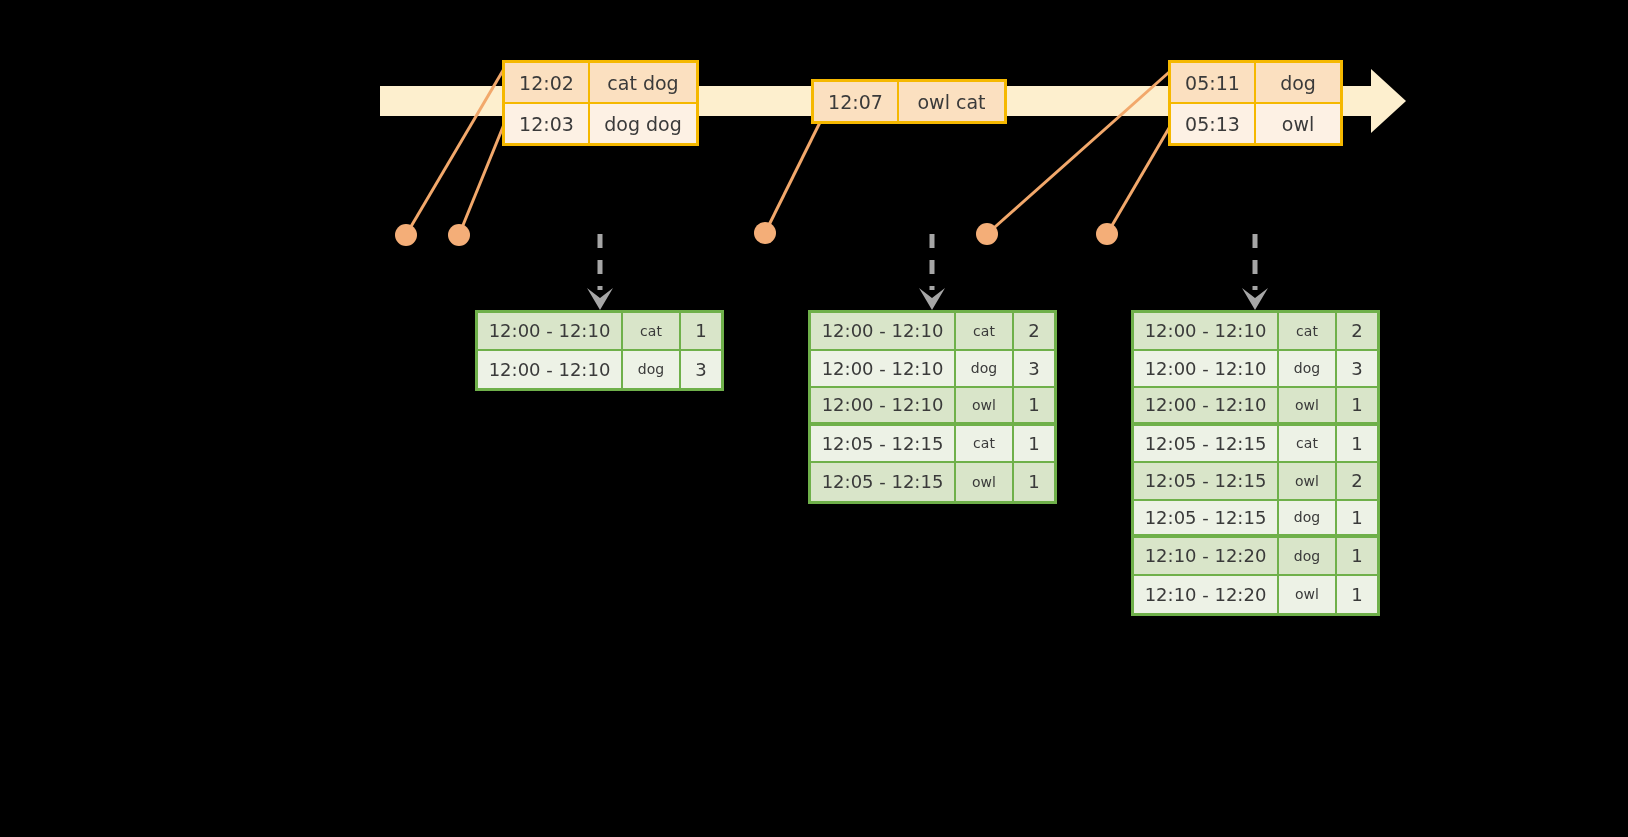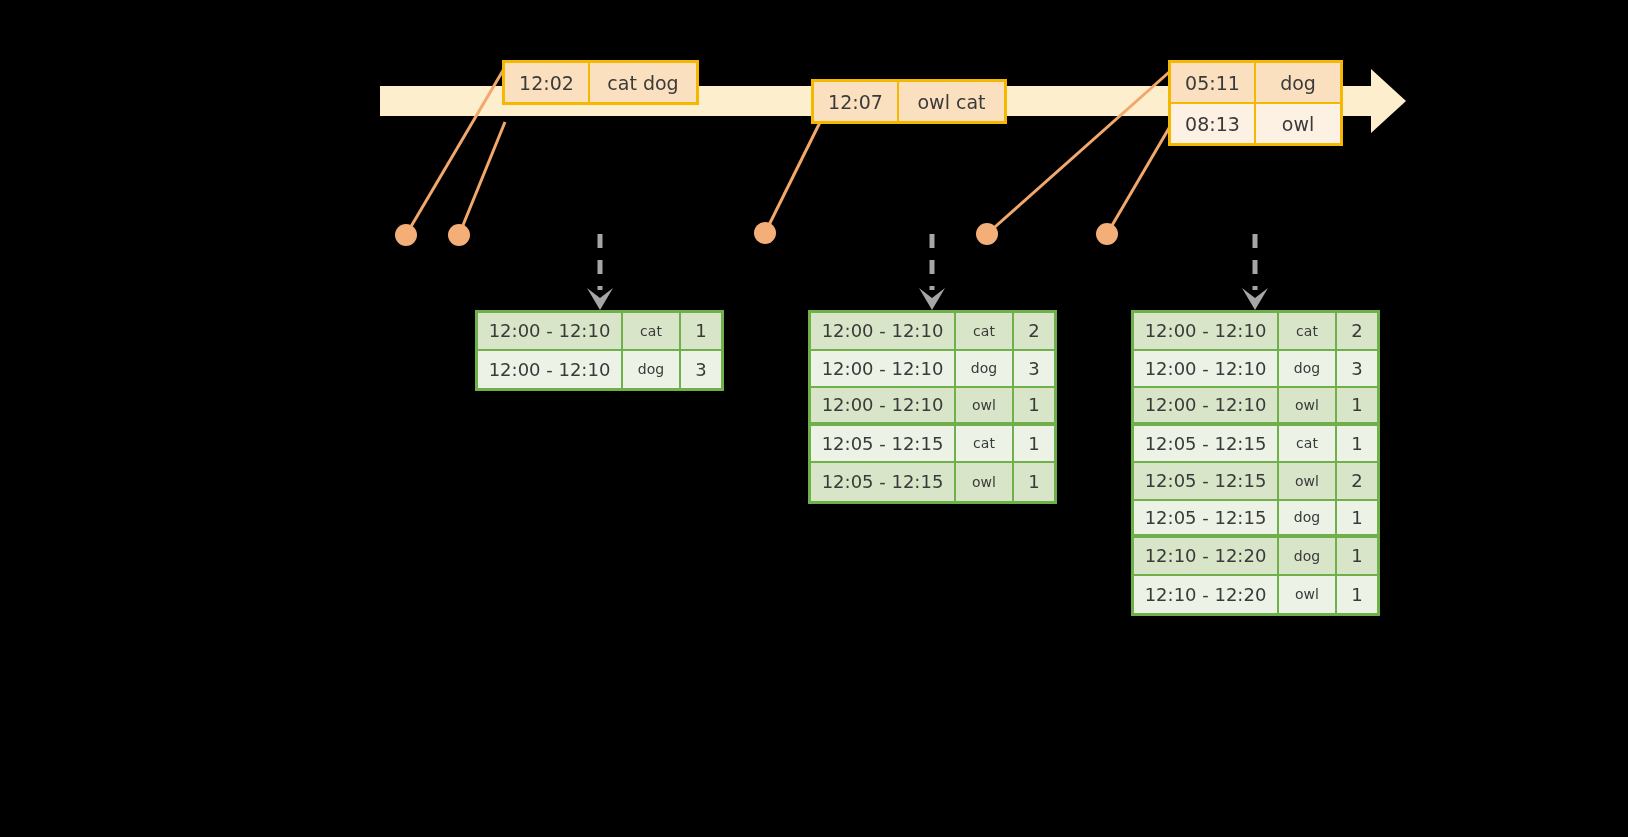--- a/index.html
+++ b/index.html
@@ -149,34 +149,38 @@
         <path d="M 1242 288 L 1255 310 L 1268 288 L 1255 298 Z" fill="#A6A6A6"></path>
       </g>
   </svg>
 
   <div id="events-layer">
       <div class="event-box" style="left: 502px; top: 60px; width: 197px;">
         <div class="event-row shade-a">
           <div class="ev-time">12:02</div>
           <div class="ev-words">cat dog</div>
         </div>
+        <div class="event-row shade-b">
+          <div class="ev-time">12:03</div>
+          <div class="ev-words">dog dog</div>
+        </div>
       </div>
       <div class="event-box" style="left: 811px; top: 79px; width: 196px;">
         <div class="event-row shade-a">
           <div class="ev-time">12:07</div>
           <div class="ev-words">owl cat</div>
         </div>
       </div>
       <div class="event-box" style="left: 1168px; top: 60px; width: 175px;">
         <div class="event-row shade-a">
           <div class="ev-time">05:11</div>
           <div class="ev-words">dog</div>
         </div>
         <div class="event-row shade-b">
-          <div class="ev-time">08:13</div>
+          <div class="ev-time">05:13</div>
           <div class="ev-words">owl</div>
         </div>
       </div>
     </div>
   <div id="tables-layer">
       <div class="result-table" style="left: 475px; top: 310px;">
         <div class="res-row shade-a">
           <div class="res-win">12:00 - 12:10</div>
           <div class="res-key">cat</div>
           <div class="res-cnt">1</div>

